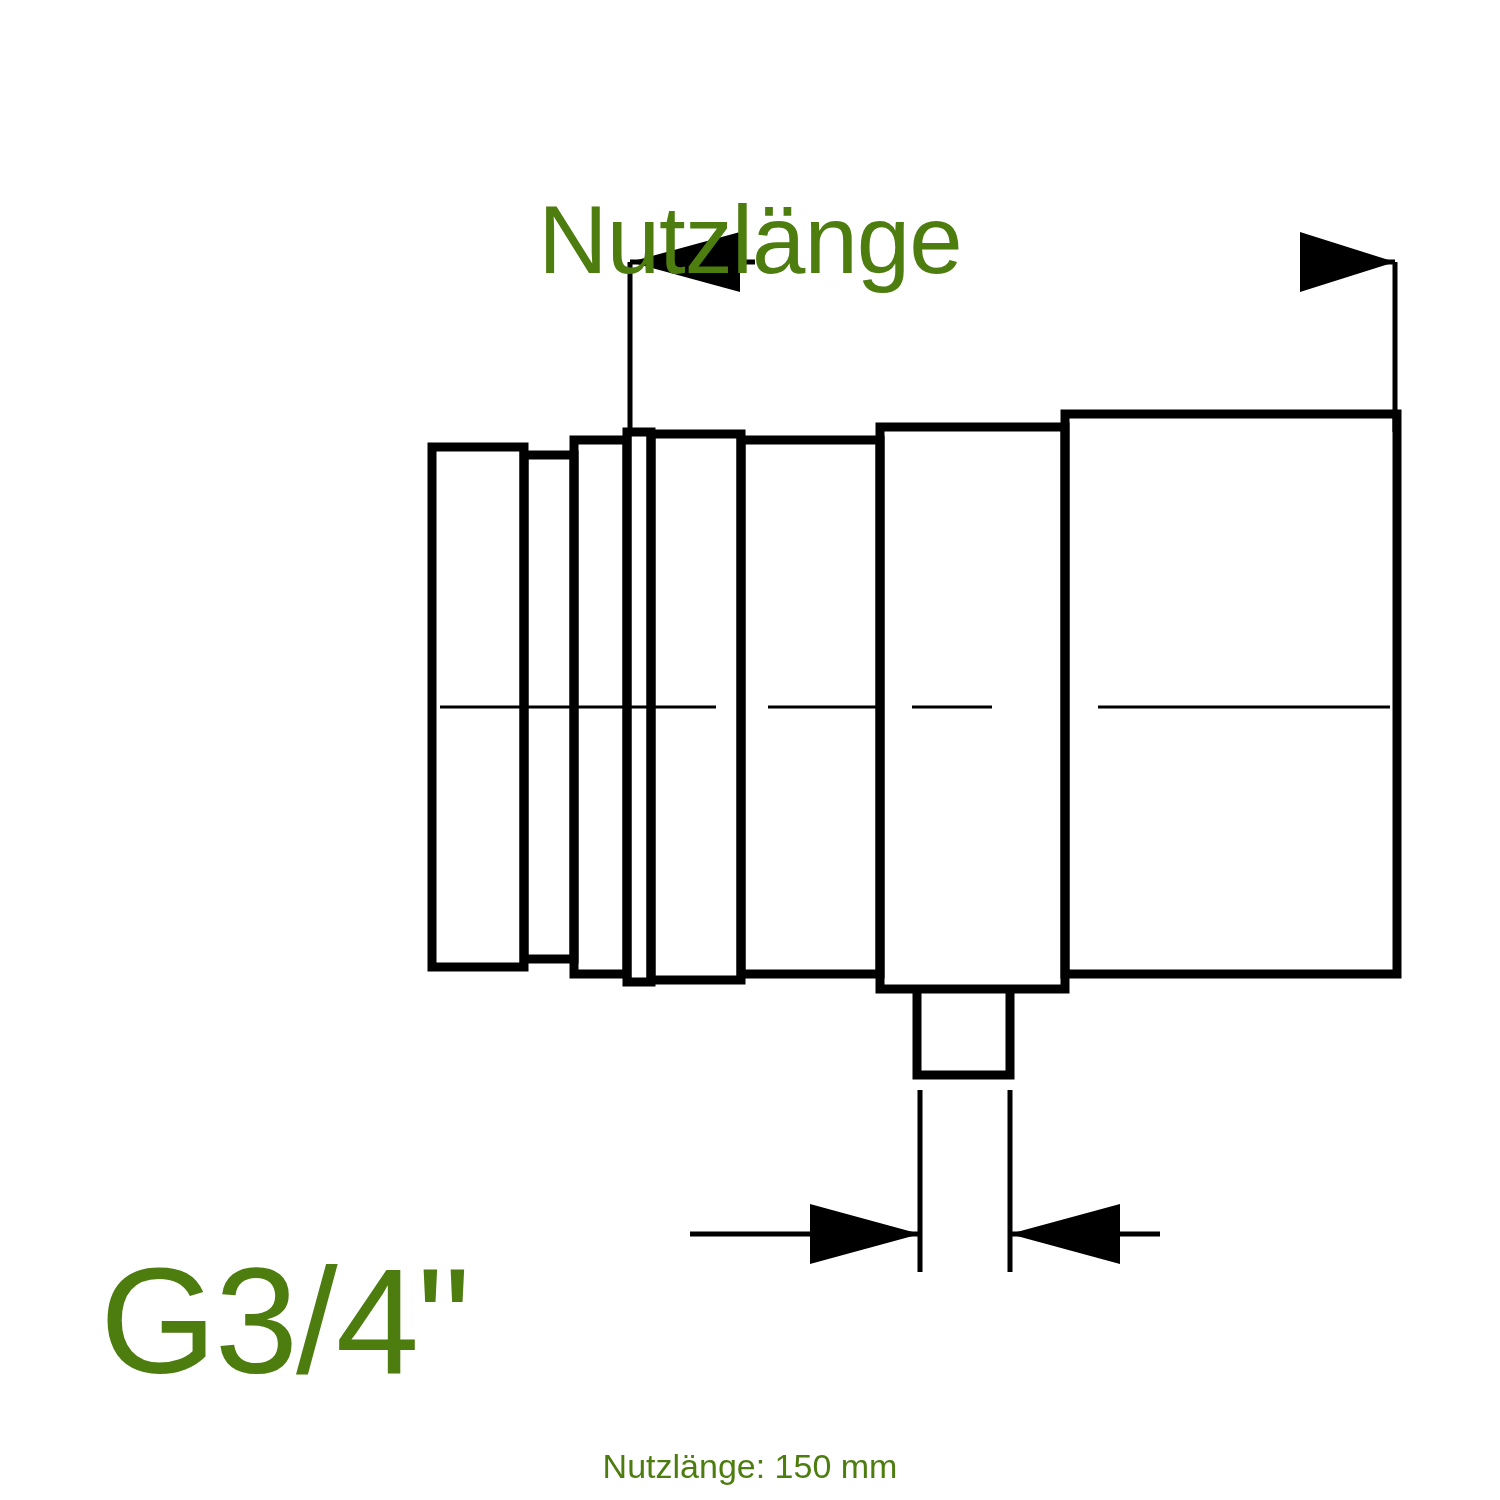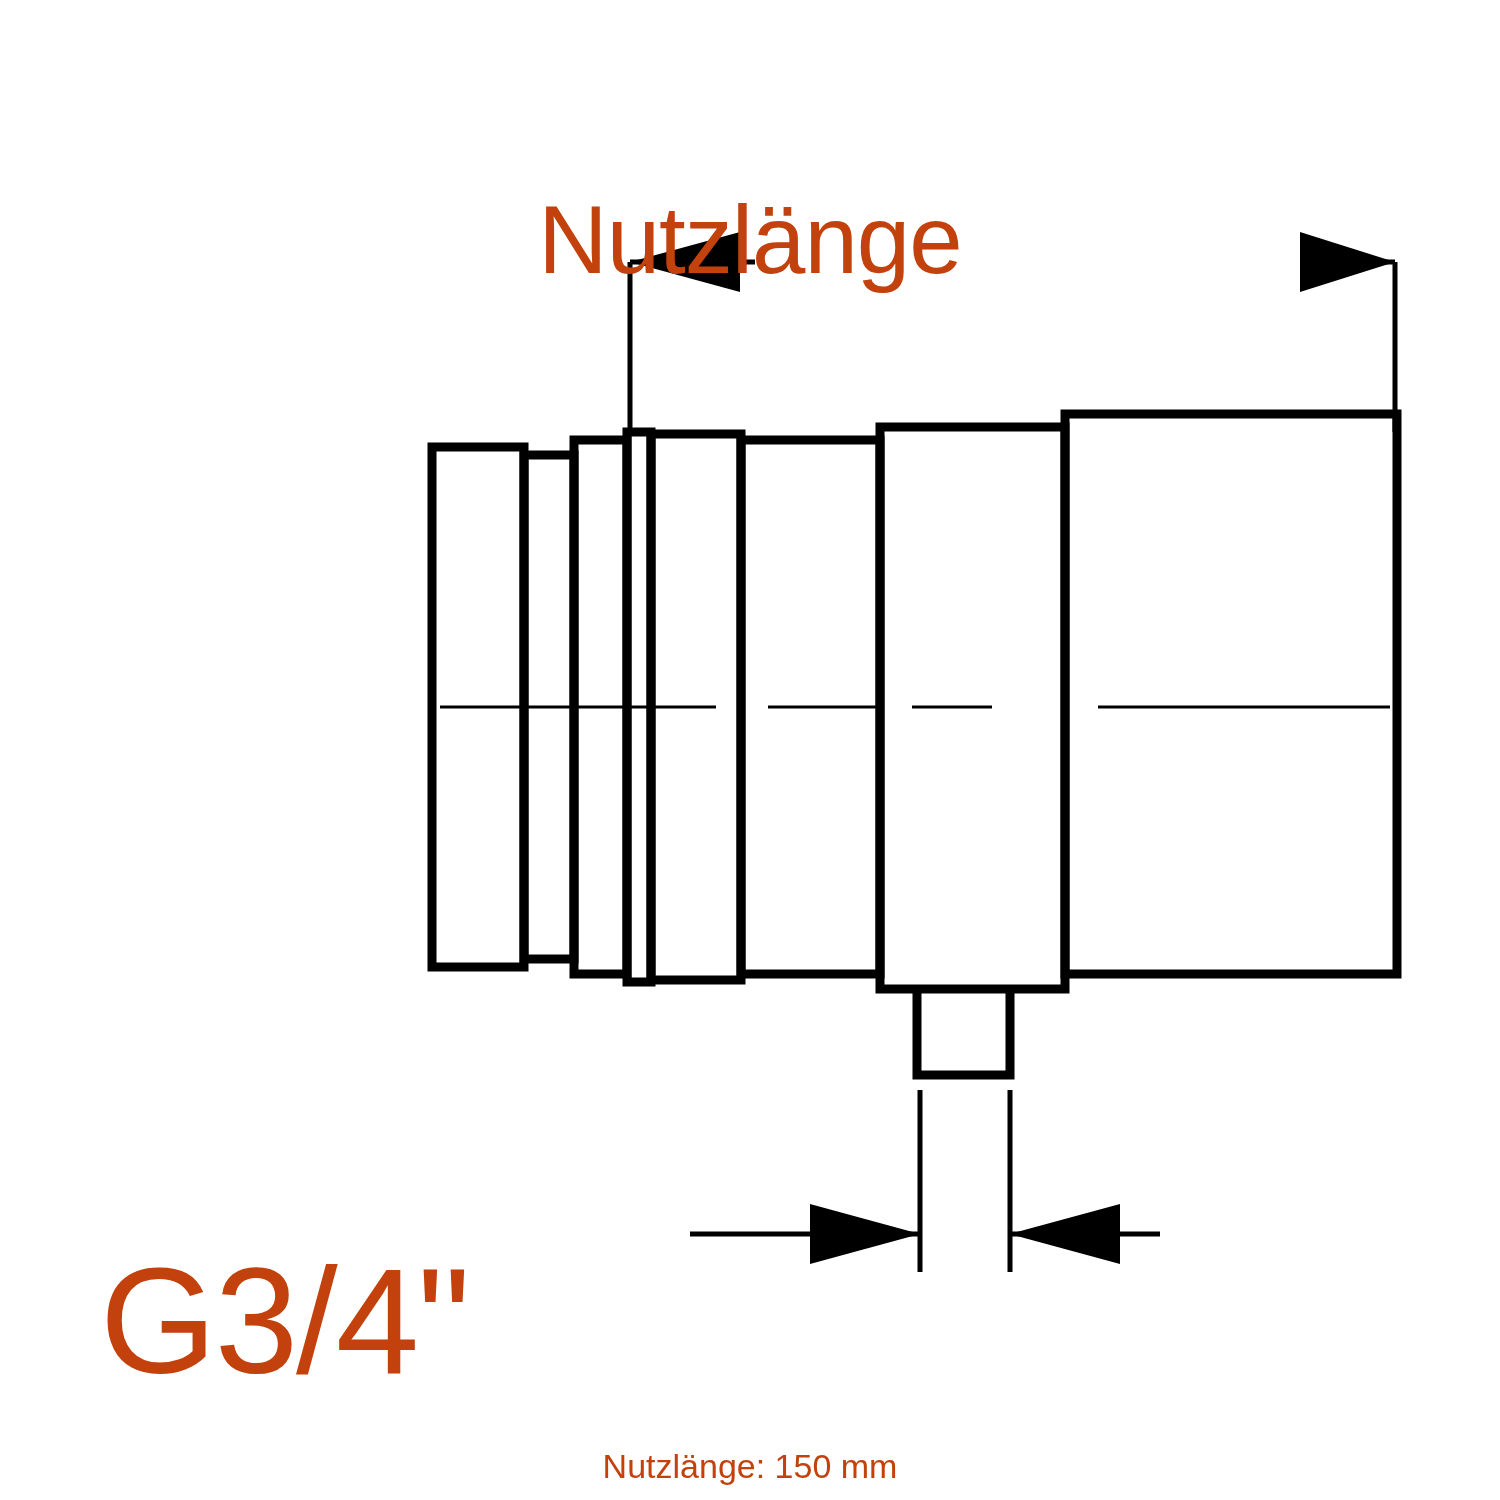--- a/index.html
+++ b/index.html
@@ -18,21 +18,21 @@
   #drawing {
     position: absolute;
     left: 0;
     top: 0;
     width: 1500px;
     height: 1500px;
   }
   .dim-label {
     position: absolute;
     font-family: "Liberation Sans", sans-serif;
-    color: #c2410c;
+    color: #4d7c0f;
     white-space: nowrap;
   }
   #label-nutzlaenge {
     left: 750px;
     top: 240px;
     transform: translate(-50%, -50%);
     font-size: 96px;
     letter-spacing: -1px;
   }
   #label-thread {

